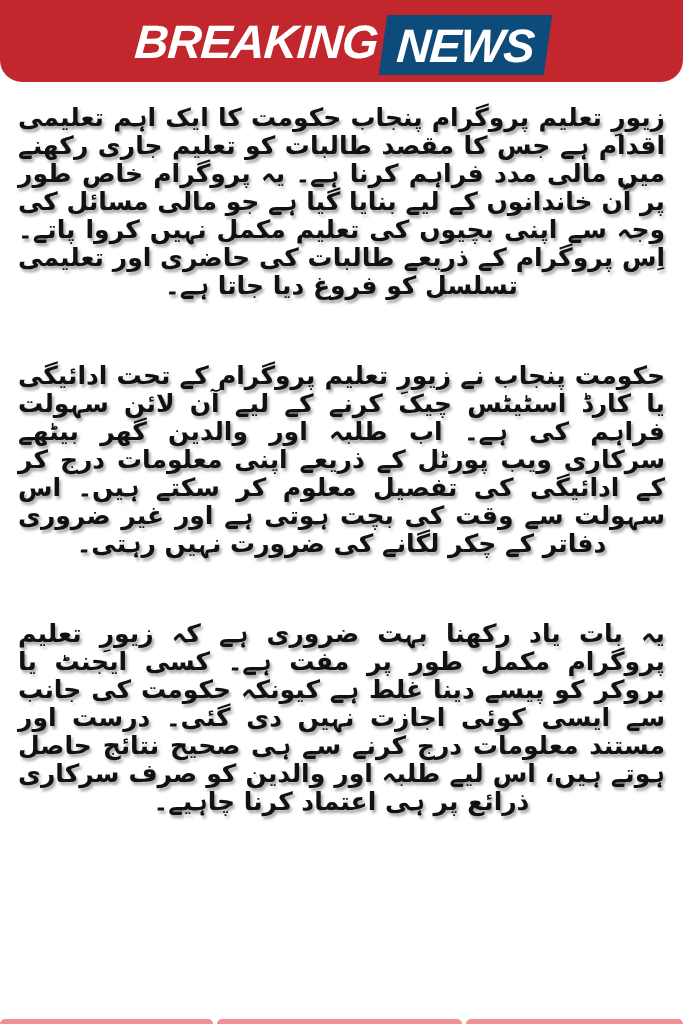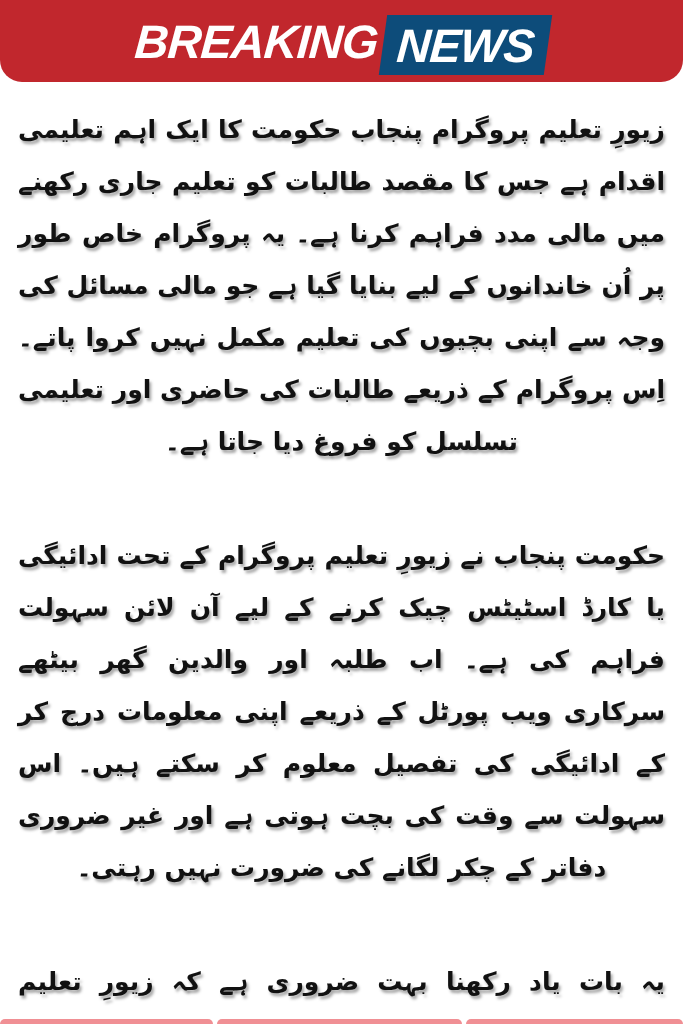--- a/index.html
+++ b/index.html
@@ -29,21 +29,21 @@
   .news {
     font-family: "Liberation Sans", sans-serif; font-weight: bold; font-style: italic;
     font-size: 47px; color: #ffffff; letter-spacing: -1px; transform: skewX(4deg);
   }
   .article {
     position: absolute; left: 18px; top: 104px; width: 647px;
     direction: rtl; color: #111;
   }
   .para {
     font-family: "DejaVu Sans", sans-serif; font-weight: bold;
-    font-size: 25px; line-height: 52px;
+    font-size: 25px; line-height: 28px;
     text-align: justify; text-align-last: center;
     text-shadow: 2px 3px 3px rgba(0,0,0,0.35);
     margin: 0 0 62px 0;
   }
   .footer-tabs {
     position: absolute; left: 0; top: 1019px; width: 683px; height: 5px;
     display: flex; gap: 4px;
   }
   .footer-tab {
     background: #f08f94; border-radius: 5px 5px 0 0; height: 5px;

